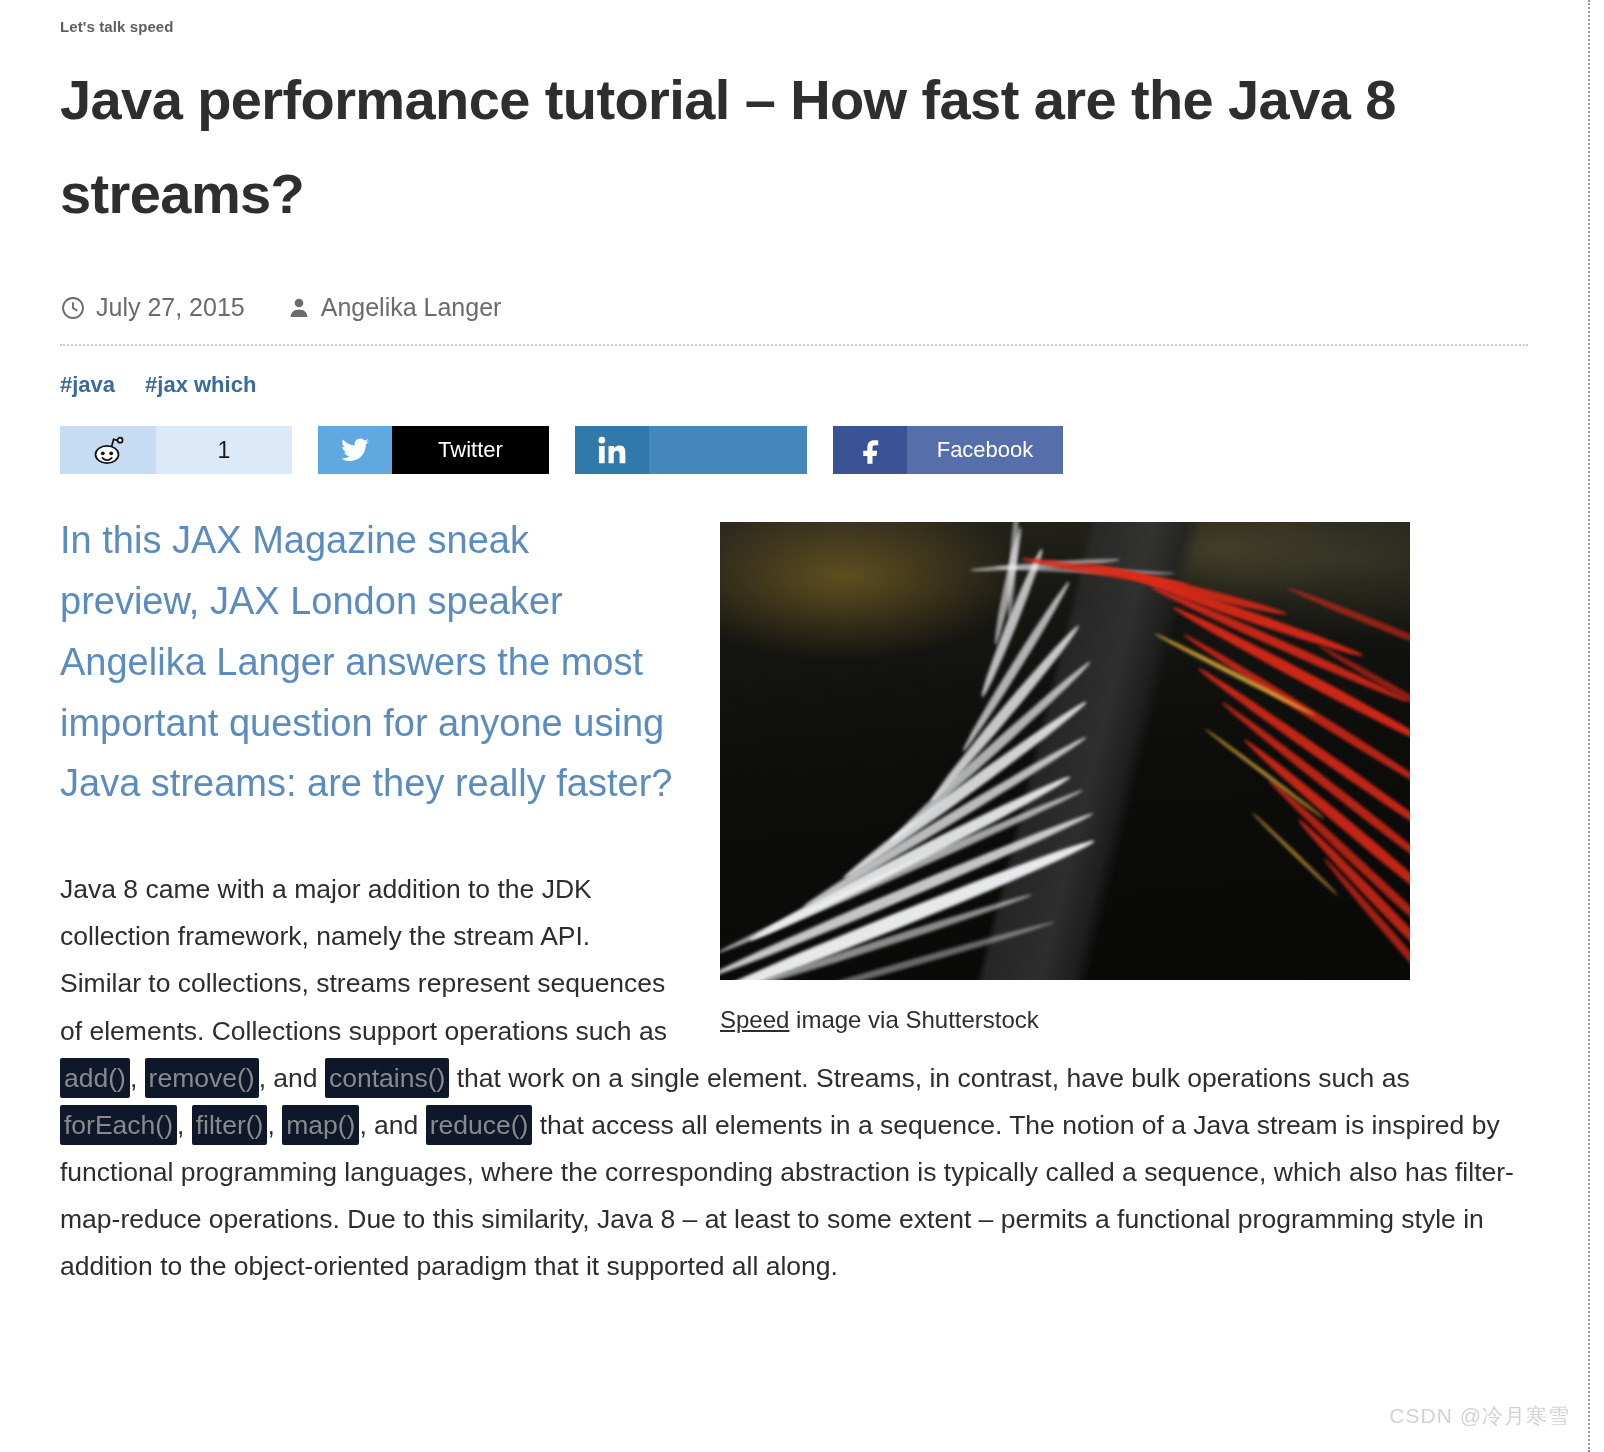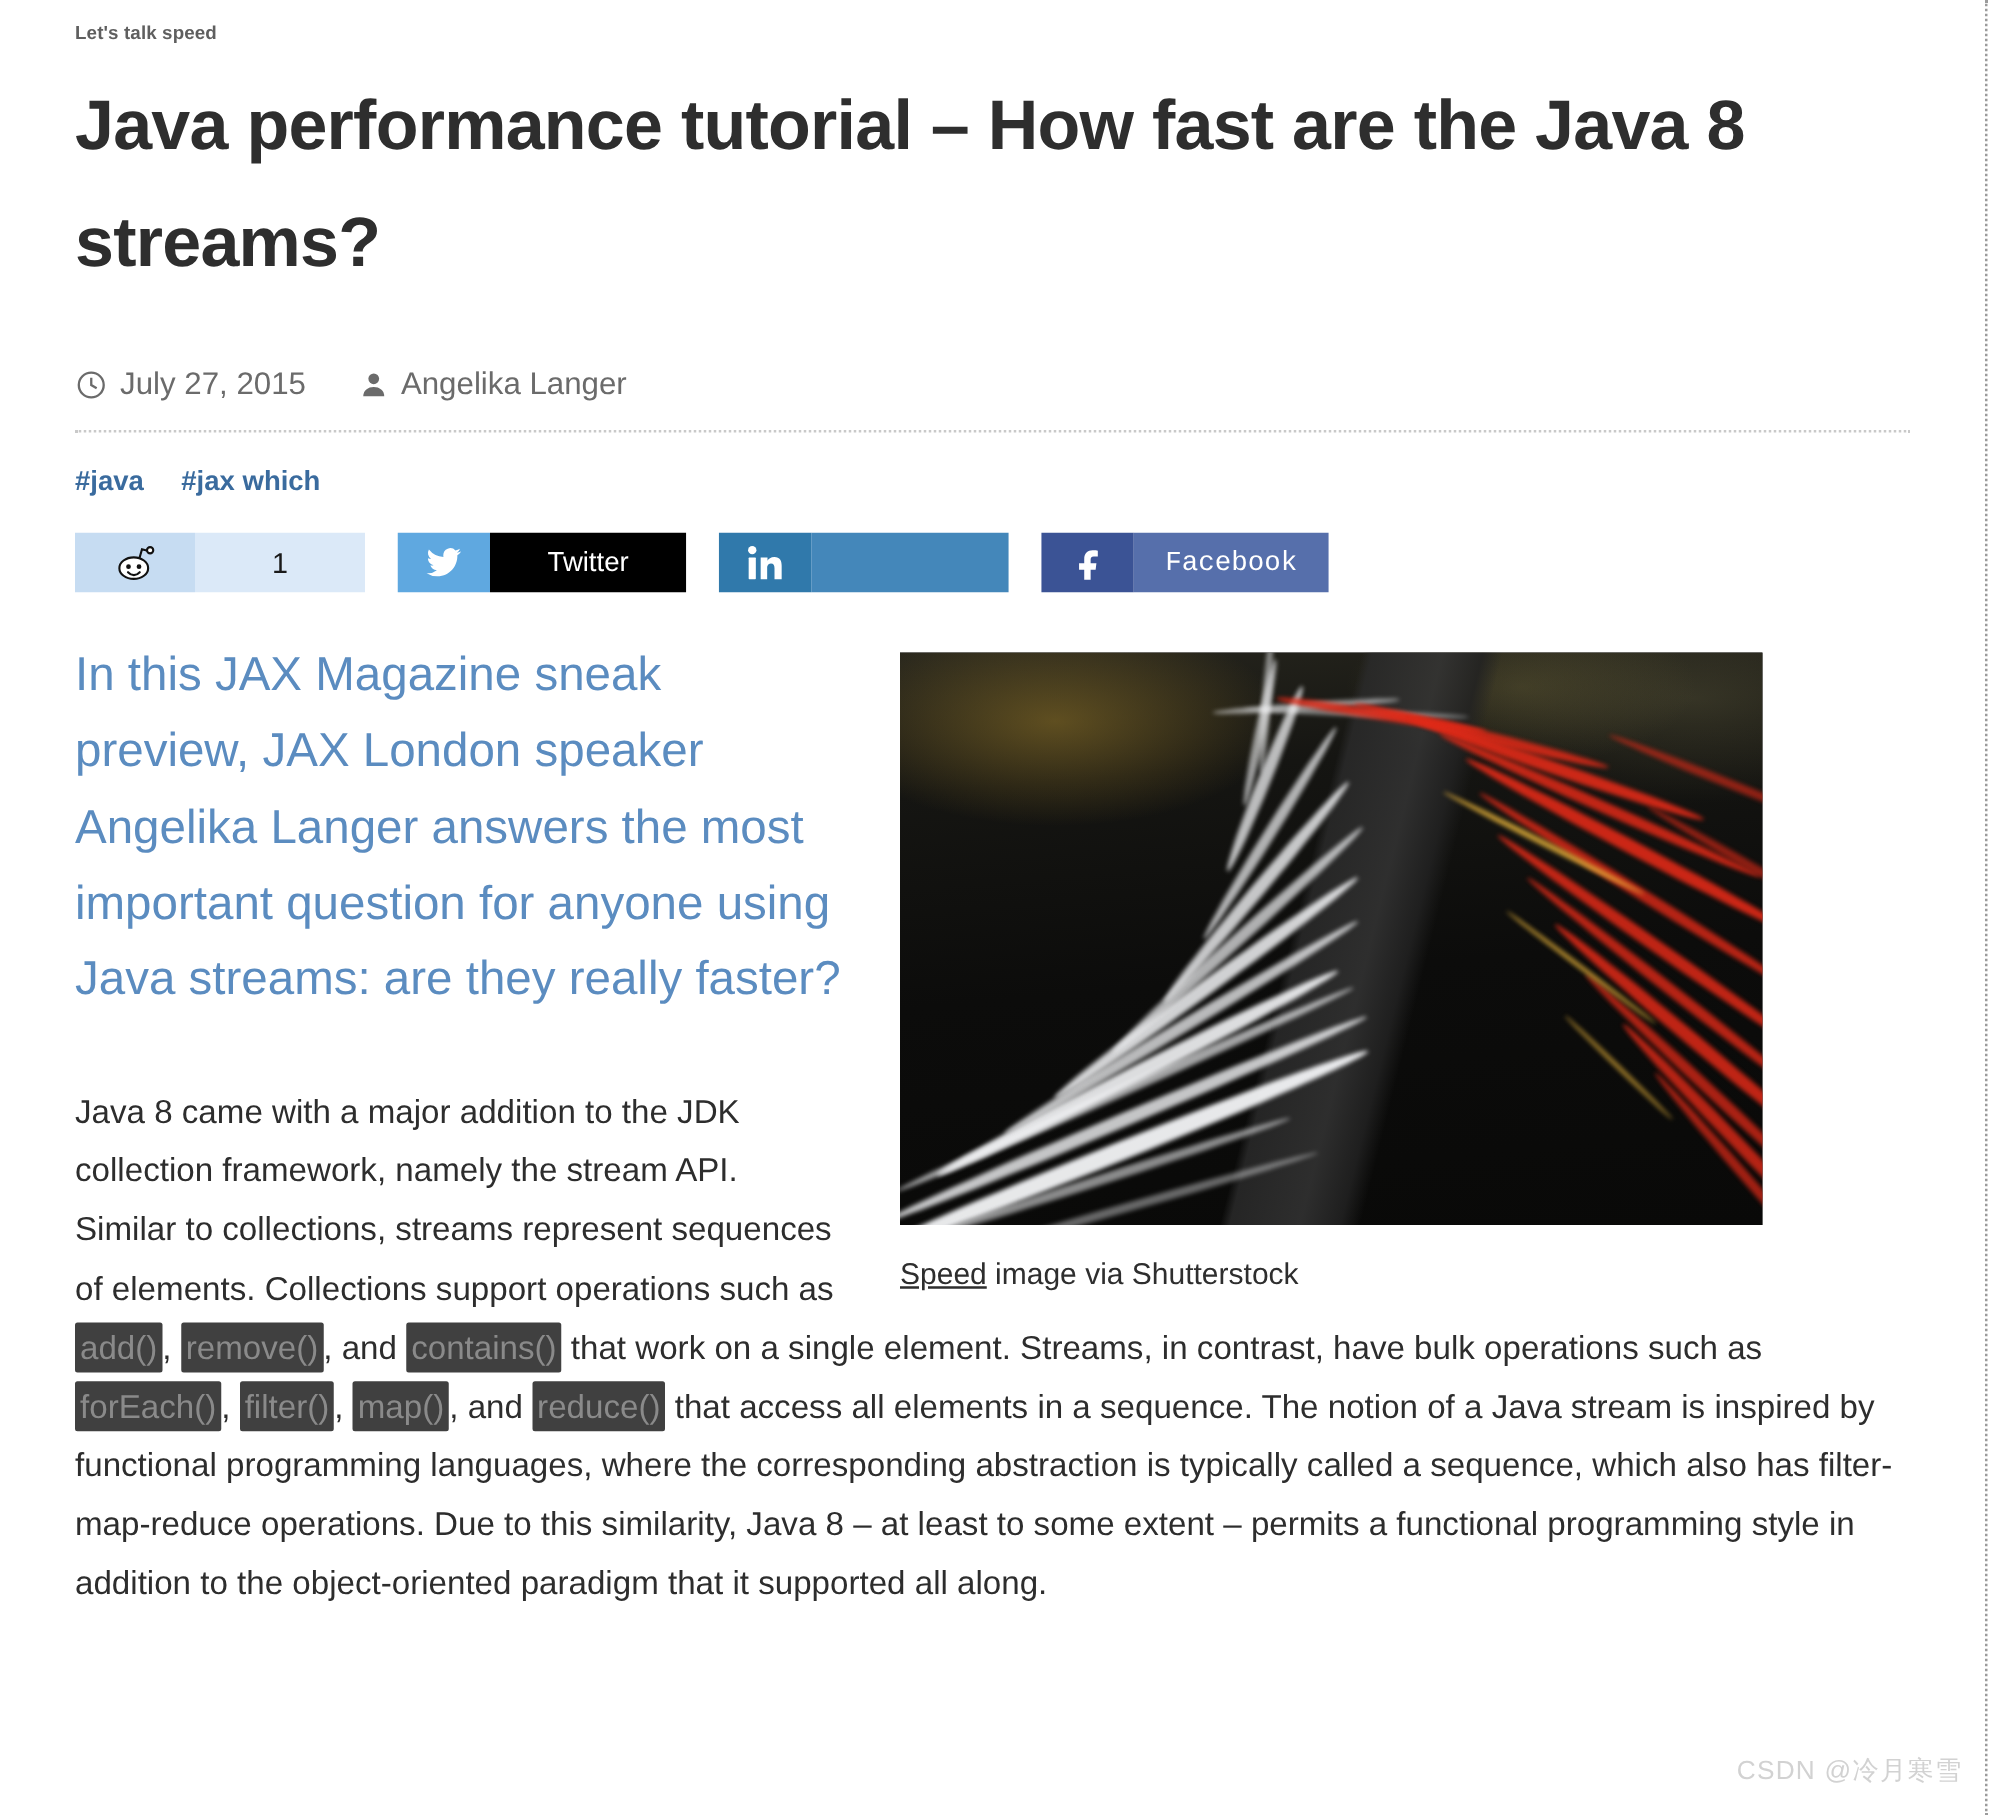--- a/index.html
+++ b/index.html
@@ -111,21 +111,21 @@
   .sbtn.reddit .glyph { background: #c6dcf2; width: 96px; }
   .sbtn.reddit .lbl   { background: #dbe9f8; color: #1a1a1a; min-width: 104px; font-size: 23px; }
   
   .sbtn.twitter .glyph { background: #5fa8e0; }
   .sbtn.twitter .lbl   { background: #000000; min-width: 125px; }
   
   .sbtn.linkedin .glyph { background: #3079ab; }
   .sbtn.linkedin .lbl   { background: #4487ba; min-width: 126px; }
   
   .sbtn.facebook .glyph { background: #3b5395; }
-  .sbtn.facebook .lbl   { background: #566fab; min-width: 124px; font-family: Liberation Mono, monospace; }
+  .sbtn.facebook .lbl   { background: #566fab; min-width: 124px; }
 
   
   .article { margin-top: 36px; position: relative; }
   .figure {
     float: right;
     width: 808px;
     margin: 12px 0 8px 42px;
   }
   .photo {
     width: 690px;
@@ -148,21 +148,21 @@
     margin: 0 0 52px 0;
   }
   .body {
     font-size: 26.5px;
     line-height: 1.78;
     color: #2d2d2d;
     margin: 0;
     text-align: left;
   }
   code.inl {
-    background: #404040;
+    background: #0f172a;
     color: #8a8a8a;
     font-family: inherit;
     font-size: 26.5px;
     padding: 5px 4px;
     border-radius: 2px;
   }
 
   
   .watermark {
     position: absolute;

